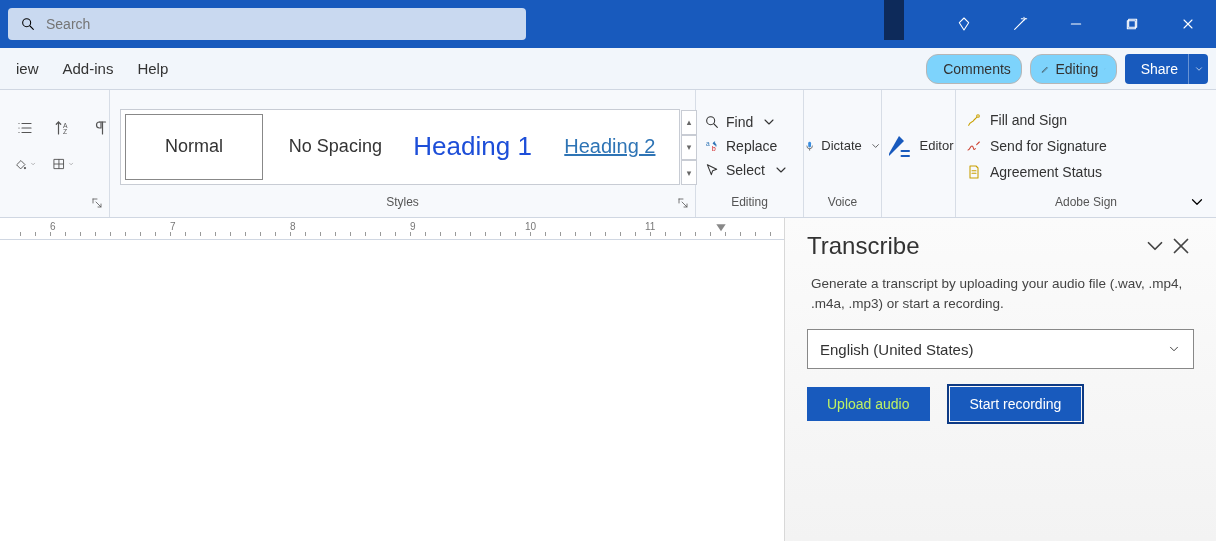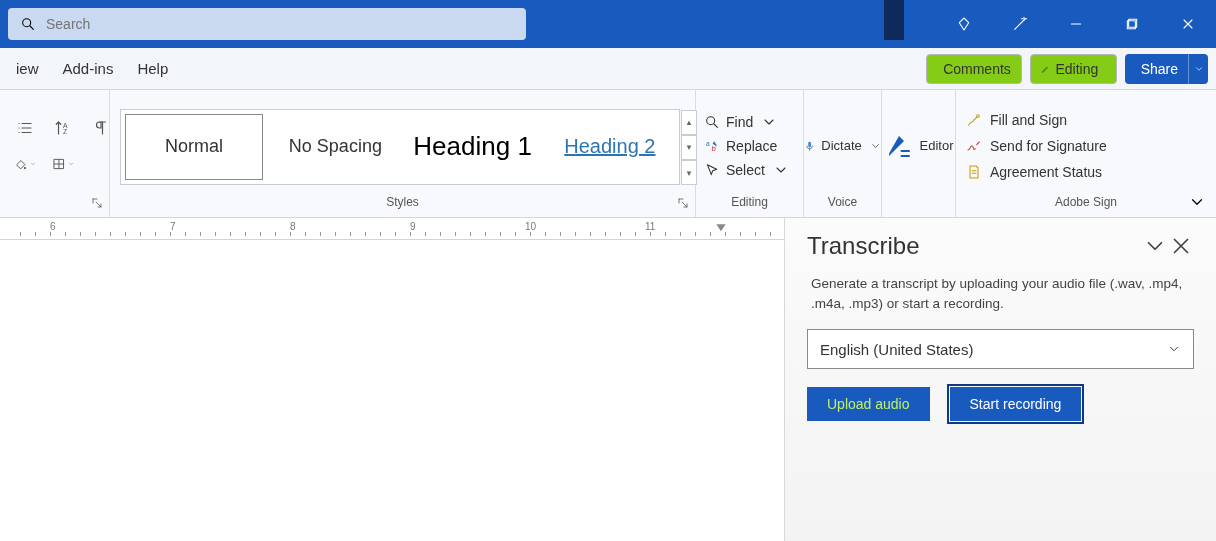--- a/index.html
+++ b/index.html
@@ -12,21 +12,21 @@
   .search-box input { border: none; background: transparent; outline: none; font-size: 14px; color: #555; flex: 1; }
   .user-square { position: absolute; right: 312px; top: 0; width: 20px; height: 40px; background: #0d2a5a; }
   .title-right { position: absolute; right: 0; top: 0; height: 48px; display: flex; align-items: center; }
   .title-btn { width: 56px; height: 48px; display: flex; align-items: center; justify-content: center; color: #fff; }
   .title-btn svg { width: 16px; height: 16px; }
 
   
   .tabrow { height: 42px; background: #f2f6fb; border-bottom: 1px solid #d0d7e2; display: flex; align-items: center; padding-left: 4px; position: relative; }
   .tabrow .tab { padding: 0 12px; font-size: 15px; color: #333; height: 100%; display: flex; align-items: center; }
   .right-actions { position: absolute; right: 8px; top: 0; height: 42px; display: flex; align-items: center; gap: 8px; }
-  .pill { height: 30px; border: 1px solid #b6b6b6; border-radius: 4px; display: flex; align-items: center; padding: 0 10px; font-size: 14px; gap: 6px; background: #84cc16; color: #333; }
+  .pill { height: 30px; border: 1px solid #b6b6b6; border-radius: 12px; display: flex; align-items: center; padding: 0 10px; font-size: 14px; gap: 6px; background: #7dd3fc; color: #333; }
   .share-group { display:flex; }
   .share-main { background: #185ABD; color: #fff; border: none; border-radius: 4px 0 0 4px; }
   .share-drop { background: #185ABD; color:#fff; border:none; border-left:1px solid rgba(255,255,255,.35); border-radius:0 4px 4px 0; width:20px; display:flex;align-items:center;justify-content:center; height:30px;}
   .chev { width:10px;height:10px; }
 
   
   .ribbon { height: 128px; background: #f7f9fc; border-bottom: 1px solid #d0d7e2; display: flex; position: relative; }
   .group { border-right: 1px solid #d7dde6; display: flex; flex-direction: column; }
   .group-body { flex: 1; display: flex; align-items: center; }
   .group-label { height: 22px; font-size: 12px; color: #555; text-align: center; width:100%; position:relative; }
@@ -37,21 +37,21 @@
   .para-grid { display:grid; grid-template-columns: repeat(3,26px); grid-template-rows: repeat(2,26px); gap:10px 12px; padding:10px 10px 0 14px; }
   .ic { width:22px; height:22px; display:flex; align-items:center; justify-content:center; color:#555; }
   .ic svg{width:18px;height:18px;}
   .ic .dd { margin-left:2px; }
 
   
   .styles-group { width: 586px; position:relative;}
   .gallery { margin: 8px 0 0 10px; width: 560px; height: 76px; border:1px solid #c8ccd4; background:#fff; display:flex; position:relative;}
   .gal-item { flex:1; display:flex; align-items:center; justify-content:center; font-size:18px; color:#333; border-right:1px solid transparent; }
   .gal-item.selected { margin:4px; border:1px solid #888; flex:1; }
-  .gal-item.h1 { color:#000000; font-size:26px; font-weight:400;text-align:right;}
+  .gal-item.h1 { color:#1d4ed8; font-size:26px; font-weight:400;text-align:right;}
   .gal-item.h2 { color:#2E74B5; font-size:20px;text-decoration:underline;}
   .gal-scroll { position:absolute; right:-18px; top:0; width:16px; height:76px; display:flex; flex-direction:column; }
   .gal-scroll div{ flex:1; border:1px solid #c8ccd4; background:#fff; display:flex;align-items:center;justify-content:center; font-size:9px; color:#666;}
 
   
   .editing-group { width:108px; }
   .edit-list { padding:6px 0 0 8px; display:flex; flex-direction:column; gap:8px; }
   .edit-item { display:flex; align-items:center; gap:6px; font-size:14px; color:#333; }
   .edit-item svg{width:16px;height:16px;}
   .mini-chev{width:9px;height:9px;margin-left:2px;}

